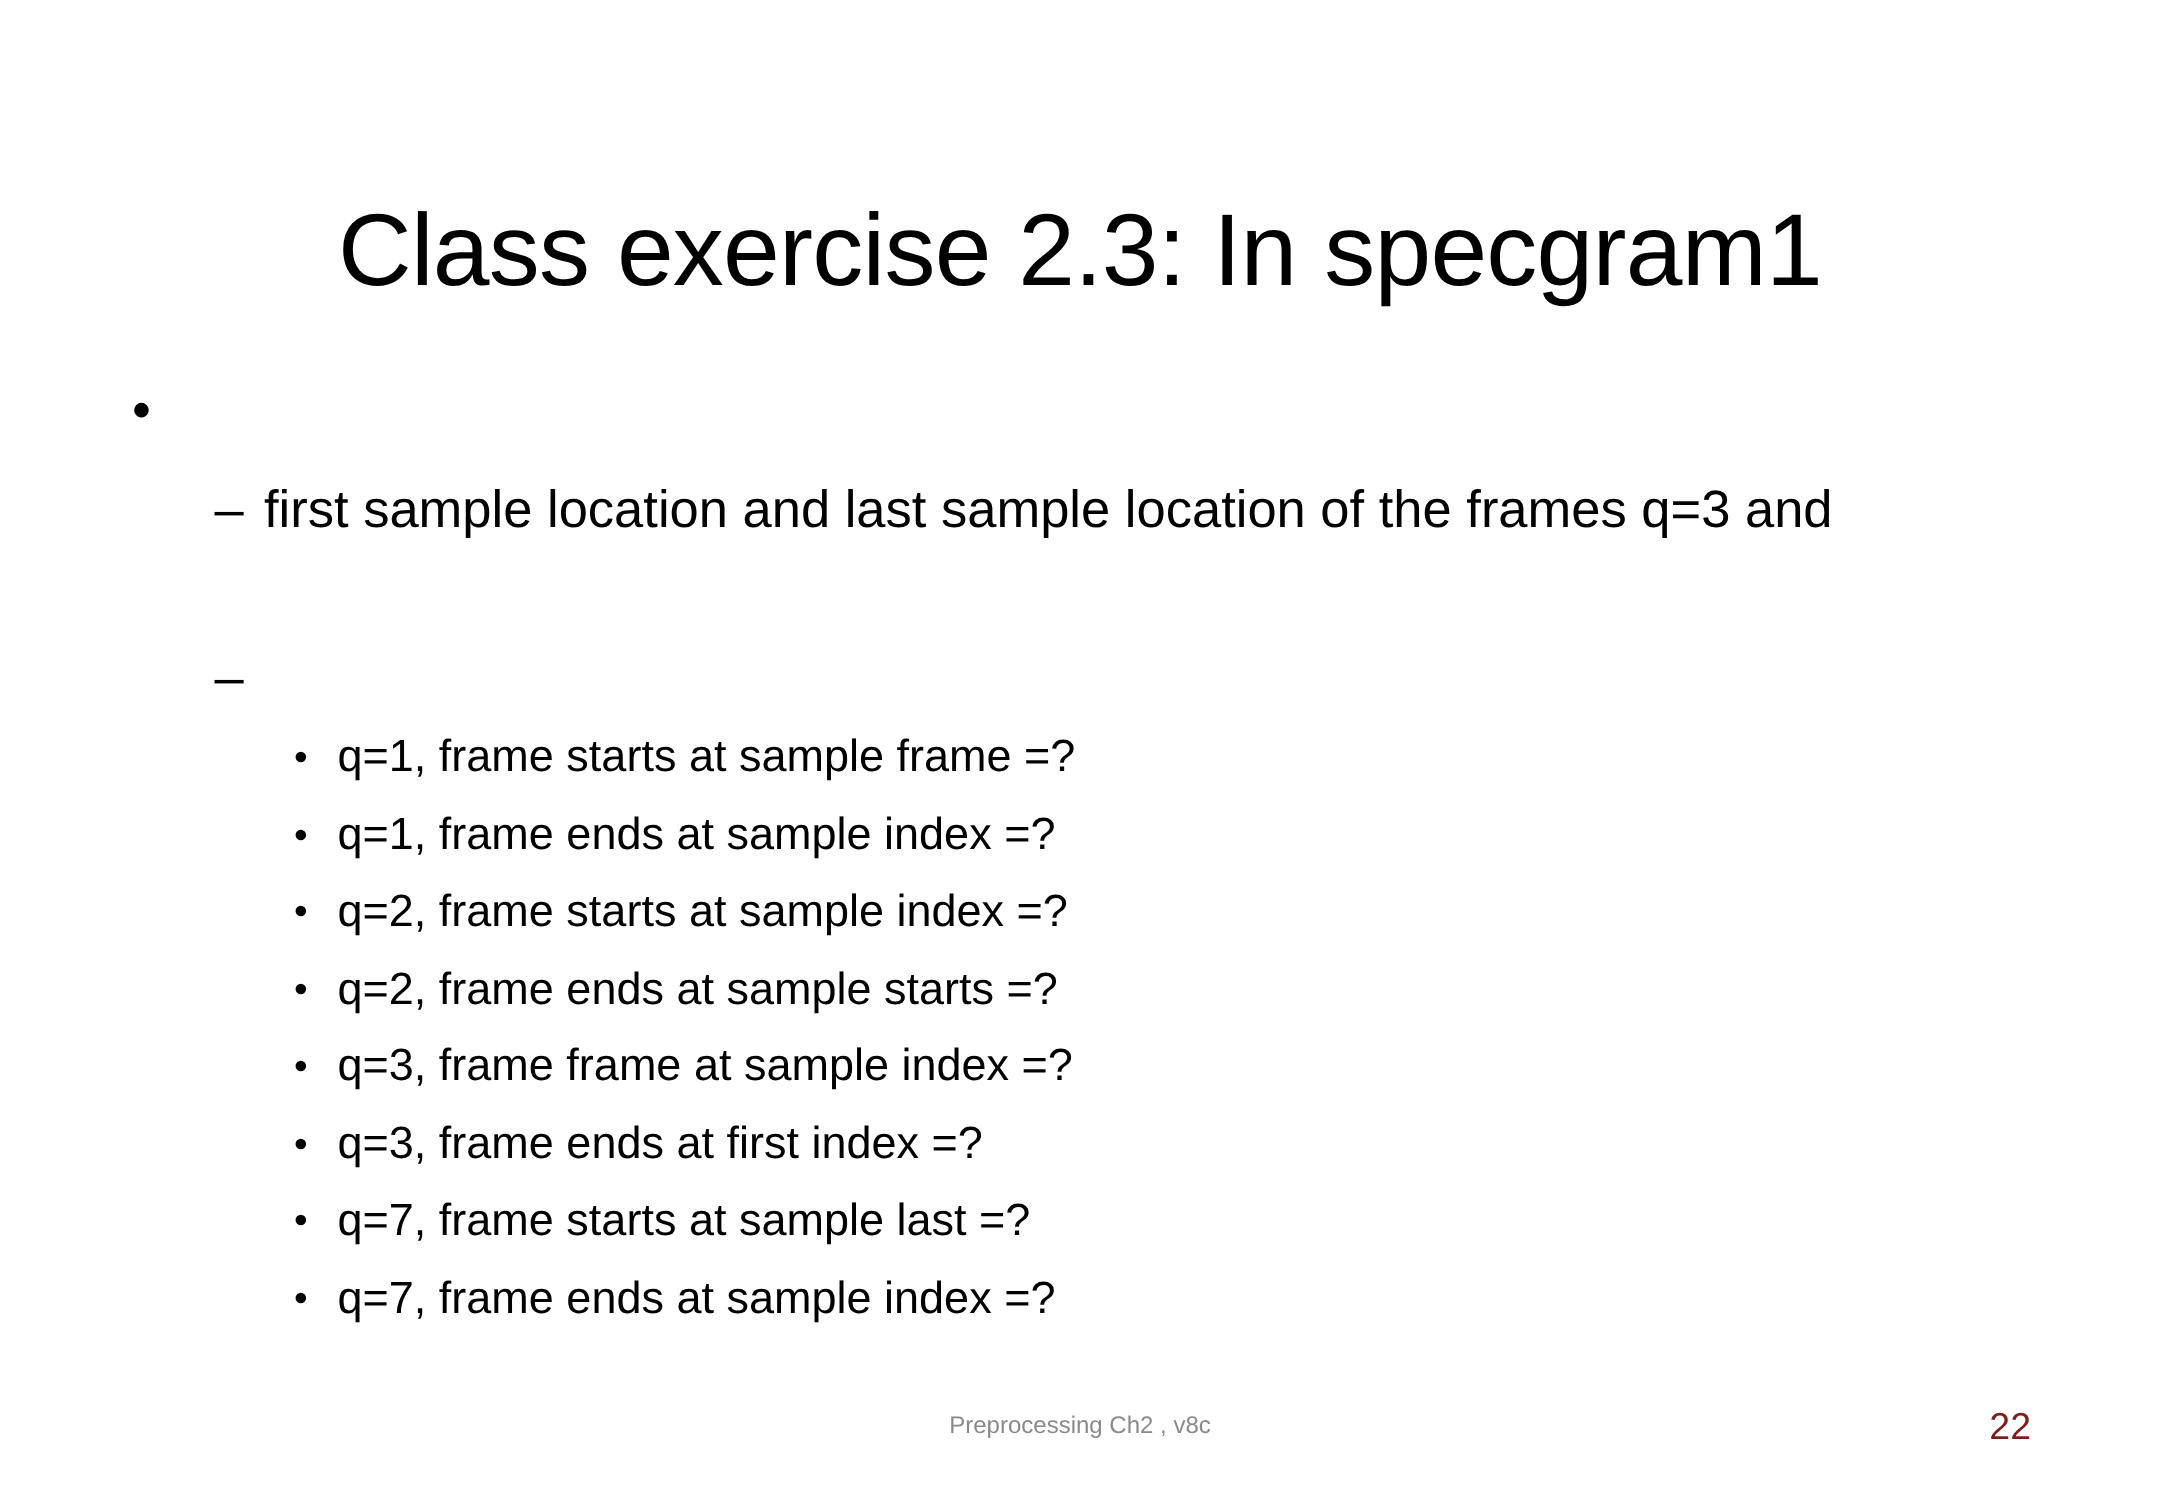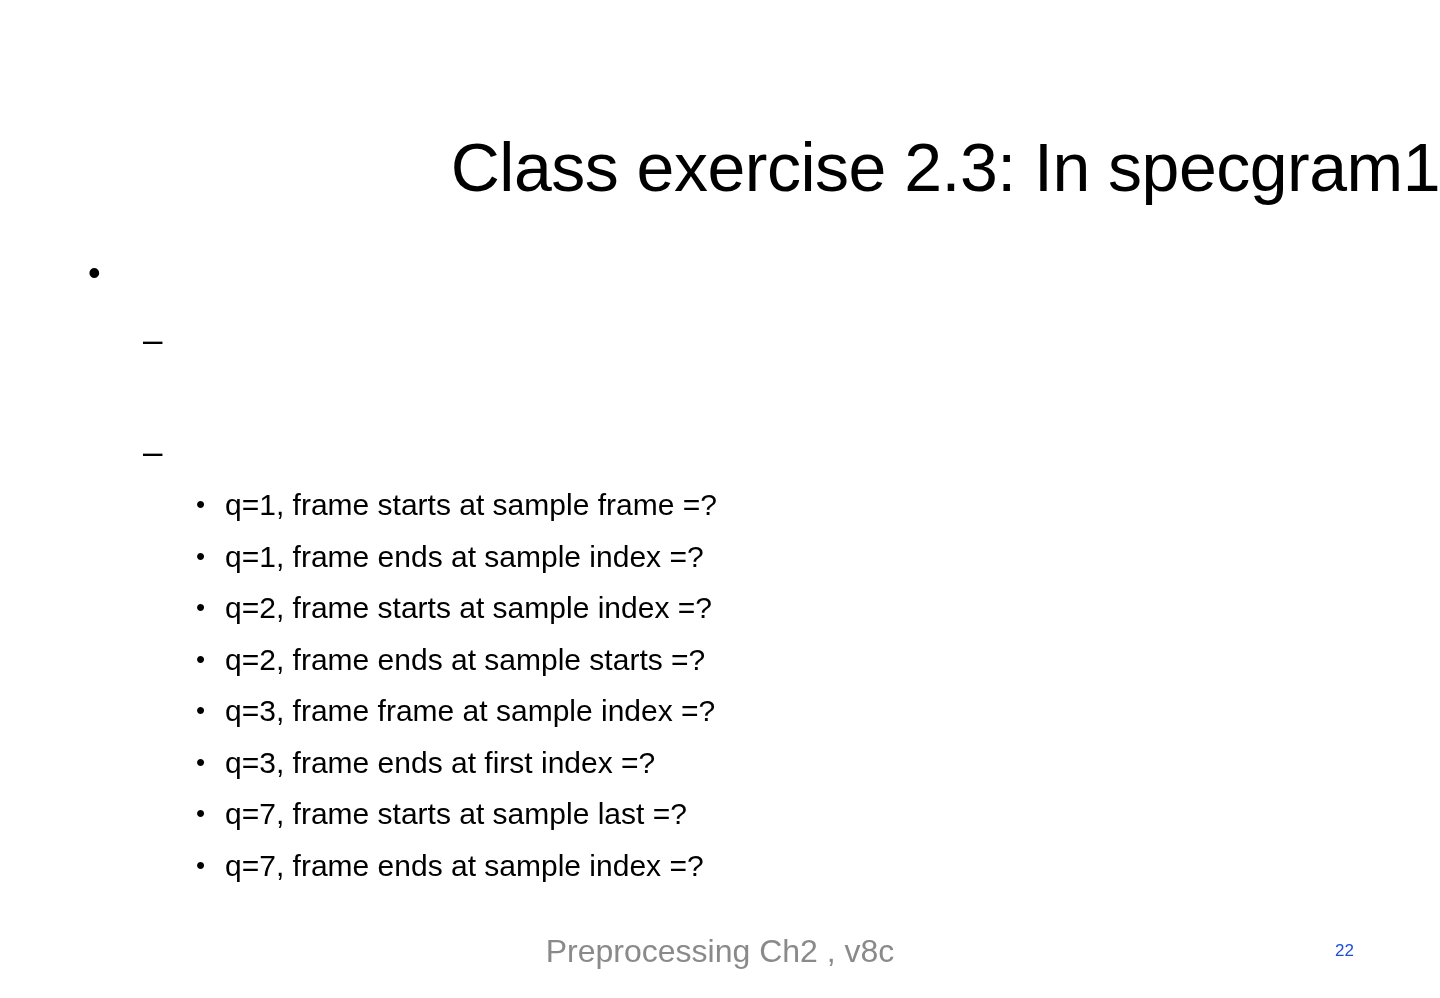--- a/index.html
+++ b/index.html
@@ -14,21 +14,21 @@
     background: #ffffff;
     font-family: "Liberation Sans", sans-serif;
     color: #000000;
     overflow: hidden;
   }
   .slide-title {
     position: absolute;
     top: 82px;
     left: 0;
     width: 100%;
-    text-align: right;
+    text-align: center;
     font-size: 68px;
     line-height: 1.15;
     font-weight: 400;
     letter-spacing: -0.5px;
     color: #000000;
   }
   .row {
     position: absolute;
     left: 0;
     display: flex;
@@ -71,48 +71,49 @@
     line-height: 51.5px;
   }
   .l3-list .marker { width: 29px; font-size: 26px; line-height: 51.5px; }
   
   .footer-text {
     position: absolute;
     top: 936px;
     left: 0;
     width: 100%;
     text-align: center;
-    font-size: 32px;
+    font-size: 16px;
     line-height: 30px;
     color: #8a8a8a;
   }
   .page-number {
     position: absolute;
     top: 936px;
     right: 86px;
-    font-size: 17px;
+    font-size: 25px;
     line-height: 30px;
-    color: #1d4ed8;
+    color: #7f1d1d;
     text-align: right;
   }
 </style>
 </head>
 <body>
 
 <div class="slide">
 
   <h1 class="slide-title">Class exercise 2.3: In specgram1</h1>
 
   <div class="row l1">
     <span class="marker">•</span>
   </div>
 
   <div class="row l2 l2-first">
     <span class="marker">–</span>
     <span class="text">
+      <span>first sample location and last sample location of the frames q=3 and</span>
     </span>
   </div>
 
   <div class="row l2 l2-answer">
     <span class="marker">–</span>
   </div>
 
   <ul class="l3-list">
     <li>
       <span class="marker">•</span>

